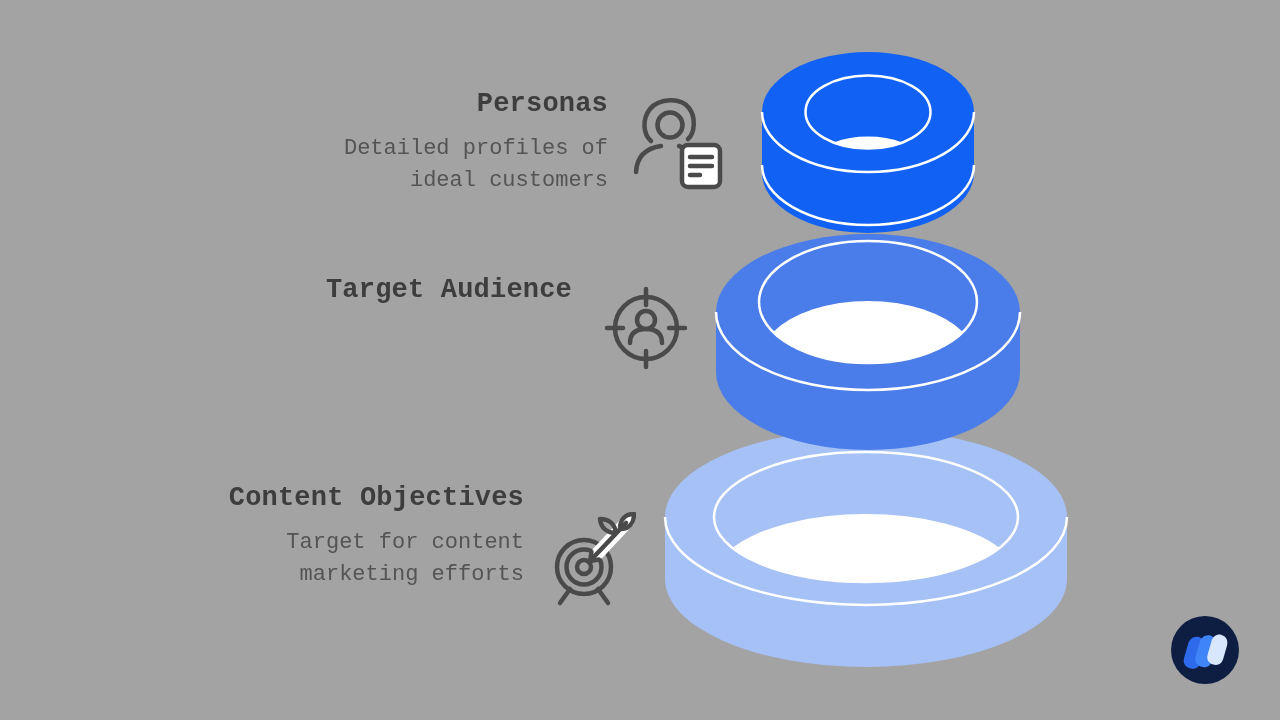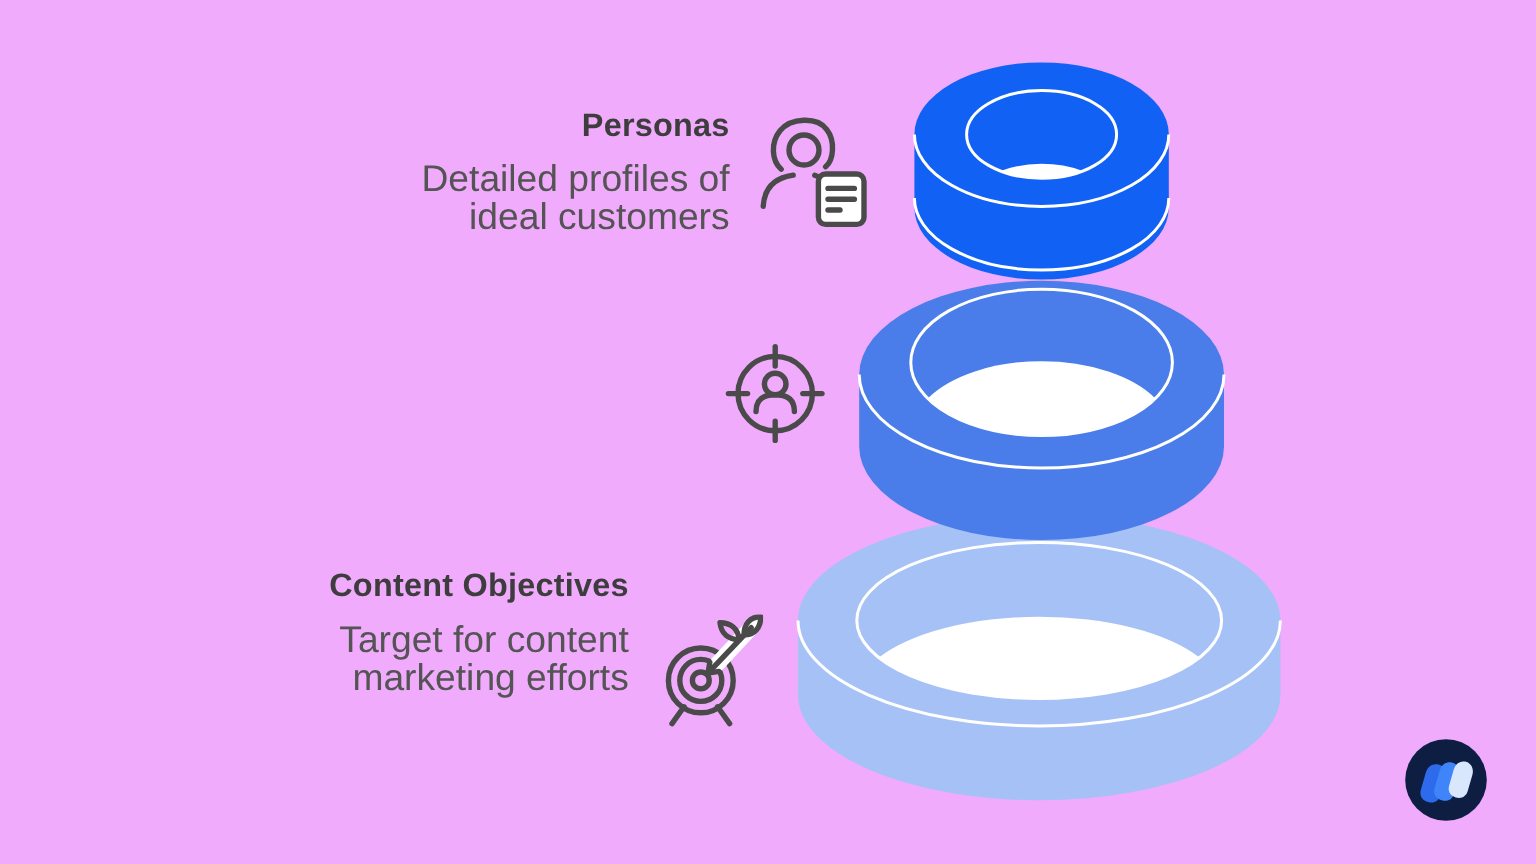--- a/index.html
+++ b/index.html
@@ -1,28 +1,28 @@
 <!DOCTYPE html>
 <html><head>
 <meta charset="utf-8">
 <style>
   html,body { margin:0; padding:0; }
   .canvas {
     position:relative; width:1280px; height:720px;
-    background:#f0abfc; overflow:hidden;
-    font-family:Liberation Sans, sans-serif;
+    background:#a3a3a3; overflow:hidden;
+    font-family:Liberation Mono, monospace;
   }
   .rings-svg { position:absolute; left:0; top:0; }
   .label { position:absolute; text-align:right; }
   .label h2 {
     margin:0 0 13px 0; font-size:27px; font-weight:bold;
     color:#3D3D3D; letter-spacing:0.2px; line-height:32px;
   }
   .label p {
-    margin:0; font-size:31px; color:#545454;
+    margin:0; font-size:22px; color:#545454;
     line-height:31.5px; white-space:pre-line;
   }
   .icon-box { position:absolute; }
   .logo { position:absolute; left:1169px; top:614px; width:72px; height:72px; }
 </style>
 </head>
 <body>
 
 <div class="canvas">
 
@@ -67,31 +67,32 @@
       <path d="M 21,46 C 13,39 12,24 20,14 C 29,3 51,2 59,13 C 66,22 65,38 58,44"></path>
       <circle cx="40" cy="30" r="12.5"></circle>
       <path d="M 6,77 C 7,60 17,53 31,51"></path>
       <path d="M 49,51 C 52,52 54,53 56,55"></path>
       <rect x="52" y="50" width="38" height="42" rx="6" fill="#FFFFFF"></rect>
       <path d="M 60,62 H 82 M 60,71 H 82 M 60,80 H 70"></path>
     </svg>
   </div>
 
   <div class="label" style="top:274px; right:708px;">
+    <h2>Target Audience</h2>
   </div>
   <div class="icon-box" style="left:602px; top:284px;">
     <svg width="88" height="88" viewBox="0 0 88 88" fill="none" stroke-width="4.5" stroke-linecap="round" stroke-linejoin="round" stroke="#4A4A4A">
       <circle cx="44" cy="44" r="31"></circle>
       <path d="M 44,5 V 21 M 44,67 V 83 M 5,44 H 21 M 67,44 H 83"></path>
       <circle cx="44" cy="36" r="9"></circle>
       <path d="M 28,59 C 28,48 35,45 44,45 C 53,45 60,48 60,59"></path>
     </svg>
   </div>
 
-  <div class="label" style="top:472px; right:756px;margin-left:40px;">
+  <div class="label" style="top:482px; right:756px;margin-left:40px;">
     <h2>Content Objectives</h2>
     <p>Target for content
 marketing efforts</p>
   </div>
   <div class="icon-box" style="left:546px; top:512px;">
     <svg width="90" height="96" viewBox="0 0 90 96" fill="none" stroke-width="4.5" stroke-linecap="round" stroke-linejoin="round" stroke="#4A4A4A">
       <circle cx="38" cy="55" r="27"></circle>
       <circle cx="38" cy="55" r="17.5"></circle>
       <circle cx="38" cy="55" r="7"></circle>
       <path d="M 82,9 L 52,41" stroke="#FFFFFF" stroke-width="13"></path>

